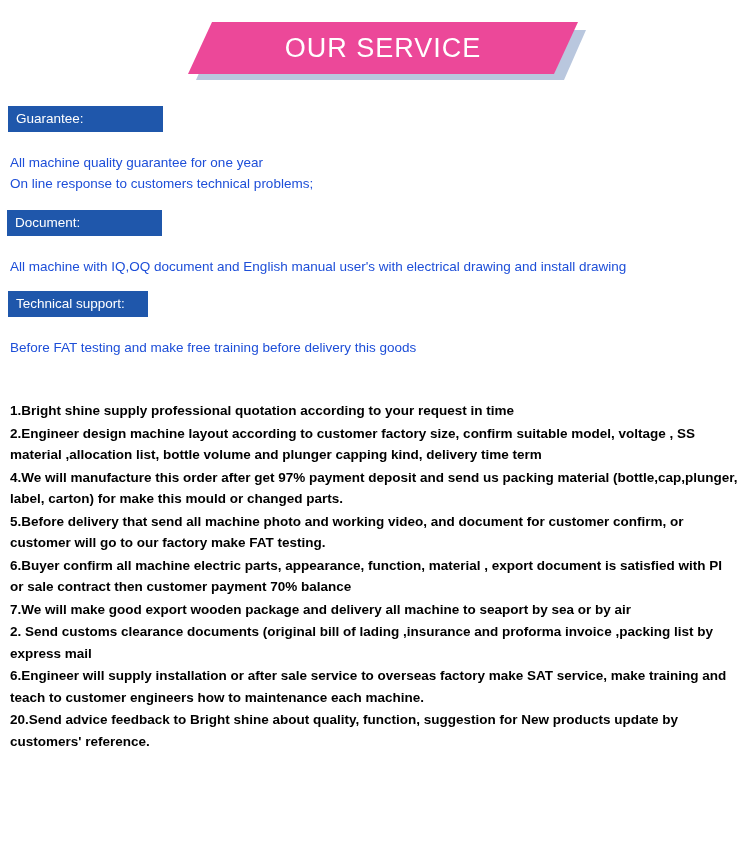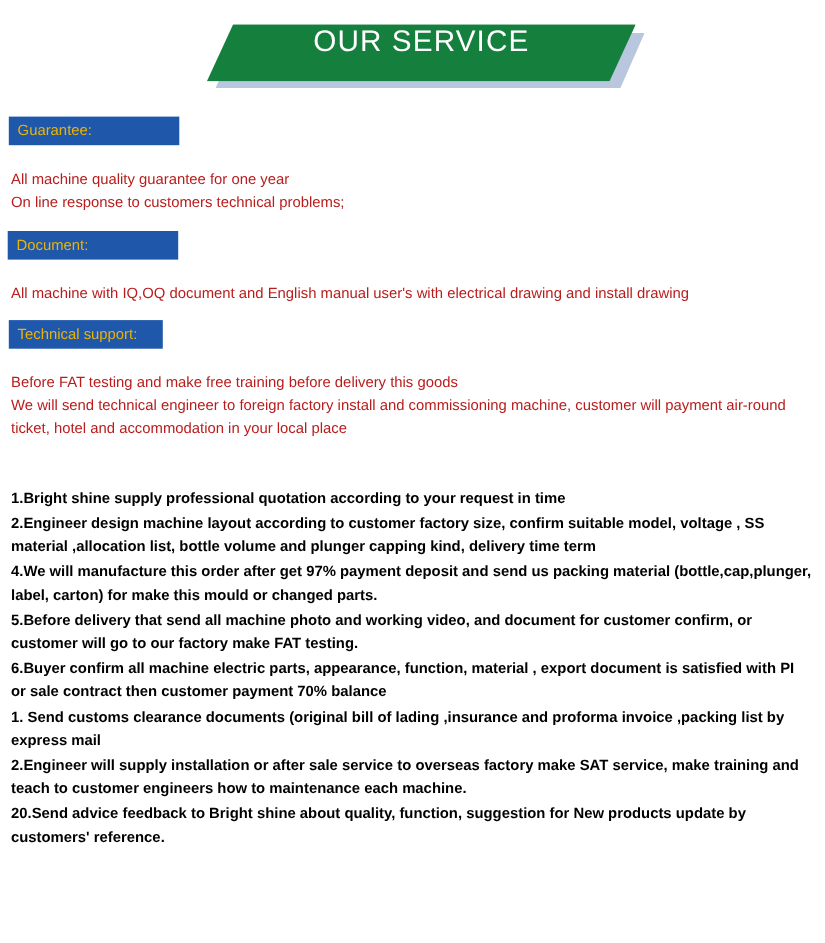--- a/index.html
+++ b/index.html
@@ -30,53 +30,54 @@
     height: 50px;
     background: #b9c7de;
     clip-path: polygon(22px 0, 100% 0, calc(100% - 22px) 100%, 0 100%);
   }
   .banner {
     position: absolute;
     left: 188px;
     top: 12px;
     width: 390px;
     height: 52px;
-    background: #15803d;
+    background: #ec4899;
     clip-path: polygon(24px 0, 100% 0, calc(100% - 24px) 100%, 0 100%);
     display: flex;
+    align-items: center;
     justify-content: center;
   }
   .banner-title {
     color: #ffffff;
     font-size: 27px;
     letter-spacing: 1px;
     font-weight: 400;
   }
 
   
   .section {
     margin: 0 0 0 0;
   }
   .head-bar {
     background: #1f57ab;
-    color: #eab308;
+    color: #ffffff;
     font-size: 13.5px;
     padding: 5px 8px 6px 8px;
     display: inline-block;
     box-sizing: border-box;
   }
   .head-guarantee { width: 155px; margin-left: 8px; }
   .head-document  { width: 155px; margin-left: 7px; }
   .head-support   { width: 140px; margin-left: 8px; }
   .head-procedure { width: 336px; margin-left: 8px; }
 
   .body-text {
     font-size: 13.5px;
     line-height: 21px;
-    color: #b91c1c;
+    color: #1d4ed8;
     margin-left: 10px;
     margin-right: 12px;
   }
 
   .gap-a { height: 24px; }
   .gap-b { height: 16px; }
   .gap-c { height: 20px; }
   .gap-d { height: 18px; }
   .gap-e { height: 14px; }
 
@@ -114,30 +115,30 @@
   <div class="gap-c"></div>
   <div class="body-text">All machine with IQ,OQ document and English manual user's with electrical drawing and install drawing</div>
 </div>
 
 <div class="gap-e"></div>
 
 <div class="section">
   <div class="head-bar head-support">Technical support:</div>
   <div class="gap-c"></div>
   <div class="body-text">Before FAT testing and make free training before delivery this goods</div>
-  <div class="body-text">We will send technical engineer to foreign factory install and commissioning machine, customer will payment air-round ticket, hotel and accommodation in your local place</div>
 </div>
 
 <div class="gap-a"></div>
 
 <div class="section">
   <div class="gap-d"></div>
   <div class="proc-list">
     <p class="proc-item">1.Bright shine supply professional quotation according to your request in time</p>
     <p class="proc-item">2.Engineer design machine layout according to customer factory size, confirm suitable model, voltage , SS material ,allocation list, bottle volume and plunger capping kind, delivery time term</p>
     <p class="proc-item">4.We will manufacture this order after get 97% payment deposit and send us packing material (bottle,cap,plunger, label, carton) for make this mould or changed parts.</p>
     <p class="proc-item">5.Before delivery that send all machine photo and working video, and document for customer confirm, or customer will go to our factory make FAT testing.</p>
     <p class="proc-item">6.Buyer confirm all machine electric parts, appearance, function, material , export document is satisfied with PI or sale contract then customer payment 70% balance</p>
-    <p class="proc-item">1. Send customs clearance documents (original bill of lading ,insurance and proforma invoice ,packing list by express mail</p>
-    <p class="proc-item">2.Engineer will supply installation or after sale service to overseas factory make SAT service, make training and teach to customer engineers how to maintenance each machine.</p>
+    <p class="proc-item">7.We will make good export wooden package and delivery all machine to seaport by sea or by air</p>
+    <p class="proc-item">2. Send customs clearance documents (original bill of lading ,insurance and proforma invoice ,packing list by express mail</p>
+    <p class="proc-item">6.Engineer will supply installation or after sale service to overseas factory make SAT service, make training and teach to customer engineers how to maintenance each machine.</p>
     <p class="proc-item">20.Send advice feedback to Bright shine about quality, function, suggestion for New products update by customers' reference.</p>
   </div>
 </div>
 
 </body></html>

